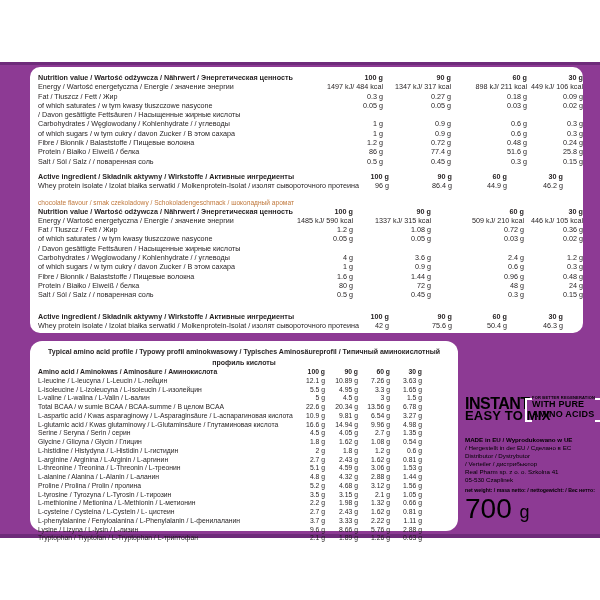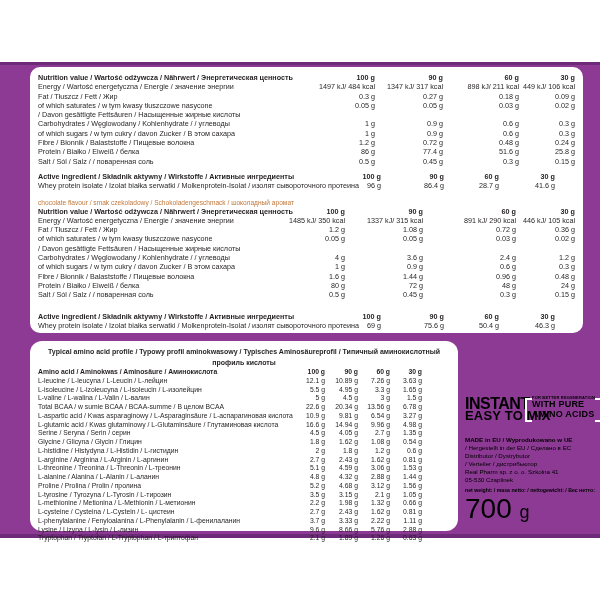--- a/index.html
+++ b/index.html
@@ -11,21 +11,21 @@
   }
   .purple-band{
     position:absolute;left:0;top:62px;width:600px;height:476px;
     background:#8d3a94;border-top:3px solid #6e2b7a;border-bottom:4px solid #6e2b7a;
     box-sizing:border-box;
   }
   
   .panel1{
     position:absolute;left:30px;top:67px;width:553px;height:266px;
     background:#ffffff;border-radius:10px;box-sizing:border-box;
-    padding:6px 8px 0 8px;font-size:7.2px;
+    padding:6px 0 0 8px;font-size:7.2px;
   }
   .panel2{
     position:absolute;left:30px;top:341px;width:428px;height:190px;
     background:#ffffff;border-radius:12px;box-sizing:border-box;
     padding:5px 8px 0 8px;font-size:6.8px;
   }
   
   .trow{display:flex;line-height:9.3px;white-space:nowrap;}
   .trow:first-child{font-weight:bold;}
   .tlabel{flex:1 1 auto;min-width:0;overflow:visible;}
@@ -153,38 +153,38 @@
         <span class="tlabel">Active ingredient / Składnik aktywny / Wirkstoffe / Активные ингредиенты</span>
         <span class="tval">100 g</span>
         <span class="tval">90 g</span>
         <span class="tval">60 g</span>
         <span class="tval">30 g</span>
       </div>
       <div class="trow">
         <span class="tlabel">Whey protein isolate / Izolat białka serwatki / Molkenprotein-Isolat / изолят сывороточного протеина</span>
         <span class="tval">96 g</span>
         <span class="tval">86.4 g</span>
-        <span class="tval">28.7 g</span>
-        <span class="tval">41.6 g</span>
+        <span class="tval">44.9 g</span>
+        <span class="tval">46.2 g</span>
       </div>
     </div>
   <div class="flavour">chocolate flavour / smak czekoladowy / Schokoladengeschmack / шоколадный аромат</div>
   <div class="t2">
       <div class="trow">
         <span class="tlabel">Nutrition value / Wartość odżywcza / Nährwert / Энергетическая ценность</span>
         <span class="tval">100 g</span>
         <span class="tval">90 g</span>
         <span class="tval">60 g</span>
         <span class="tval">30 g</span>
       </div>
       <div class="trow">
         <span class="tlabel">Energy / Wartość energetyczna / Energie / значение энергии</span>
-        <span class="tval">1485 kJ/ 350 kcal</span>
+        <span class="tval">1485 kJ/ 590 kcal</span>
         <span class="tval">1337 kJ/ 315 kcal</span>
-        <span class="tval">891 kJ/ 290 kcal</span>
+        <span class="tval">509 kJ/ 210 kcal</span>
         <span class="tval">446 kJ/ 105 kcal</span>
       </div>
       <div class="trow">
         <span class="tlabel">Fat / Tłuszcz / Fett / Жир</span>
         <span class="tval">1.2 g</span>
         <span class="tval">1.08 g</span>
         <span class="tval">0.72 g</span>
         <span class="tval">0.36 g</span>
       </div>
       <div class="trow">
@@ -240,21 +240,21 @@
   <div class="at at2">
       <div class="trow">
         <span class="tlabel">Active ingredient / Składnik aktywny / Wirkstoffe / Активные ингредиенты</span>
         <span class="tval">100 g</span>
         <span class="tval">90 g</span>
         <span class="tval">60 g</span>
         <span class="tval">30 g</span>
       </div>
       <div class="trow">
         <span class="tlabel">Whey protein isolate / Izolat białka serwatki / Molkenprotein-Isolat / изолят сывороточного протеина</span>
-        <span class="tval">69 g</span>
+        <span class="tval">42 g</span>
         <span class="tval">75.6 g</span>
         <span class="tval">50.4 g</span>
         <span class="tval">46.3 g</span>
       </div>
     </div>
 </div>
 
 <div class="panel2">
   <div class="amino-title">Typical amino acid profile / Typowy profil aminokwasowy / Typisches Aminosäureprofil / Типичный аминокислотный профиль кислоты</div>
   <div class="mt">

